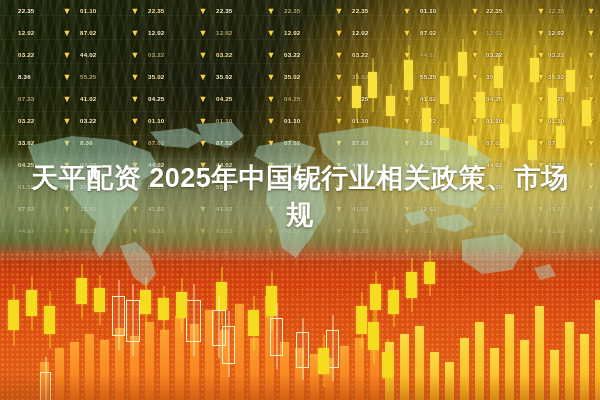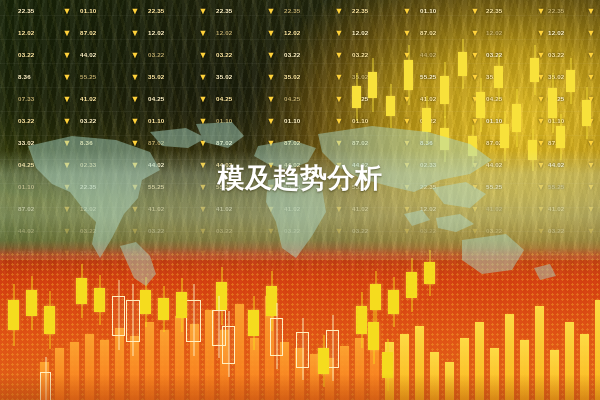--- a/index.html
+++ b/index.html
@@ -772,17 +772,17 @@
         <path d="M404 96 L422 92 L430 102 L412 108 Z"></path>
 
         <path d="M462 122 L506 116 L524 132 L512 152 L482 156 L462 142 Z"></path>
         <path d="M534 150 L550 146 L556 158 L540 162 Z"></path>
       </g>
     </svg>
   </div>
 
   <div class="soft-haze"></div>
   <div class="title-wrap">
-    <span class="title">模及趋势分析</span>
+    <span class="title">天平配资 2025年中国铌行业相关政策、市场规</span>
   </div>
 
   <div class="bottom-fade"></div>
 </div>
 
 </body></html>

